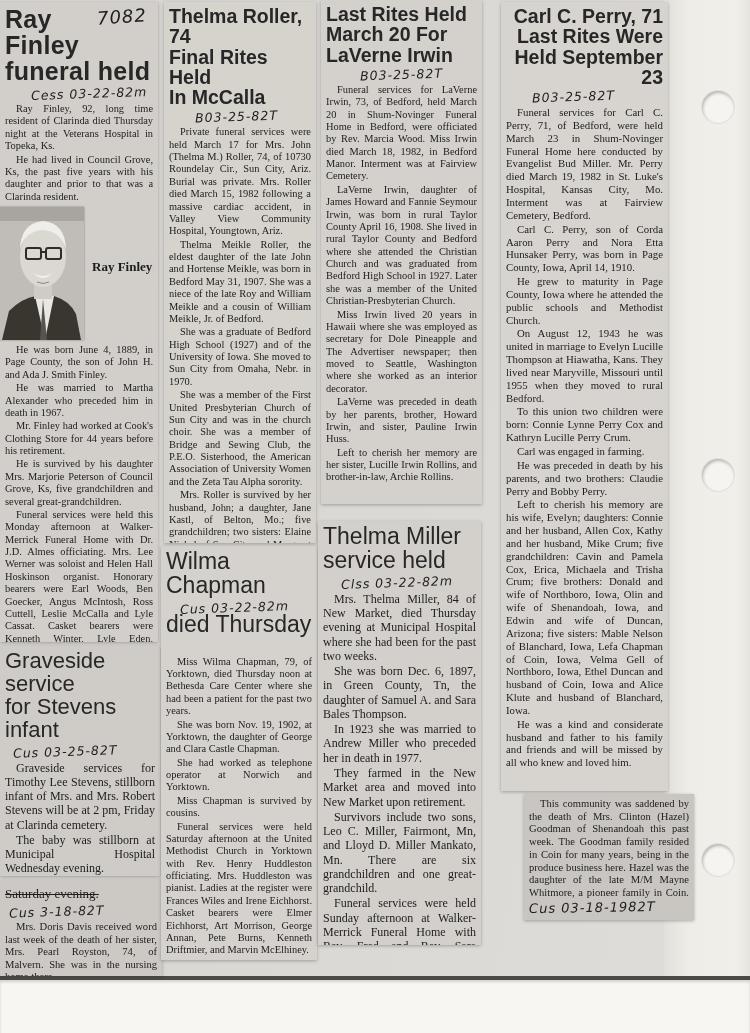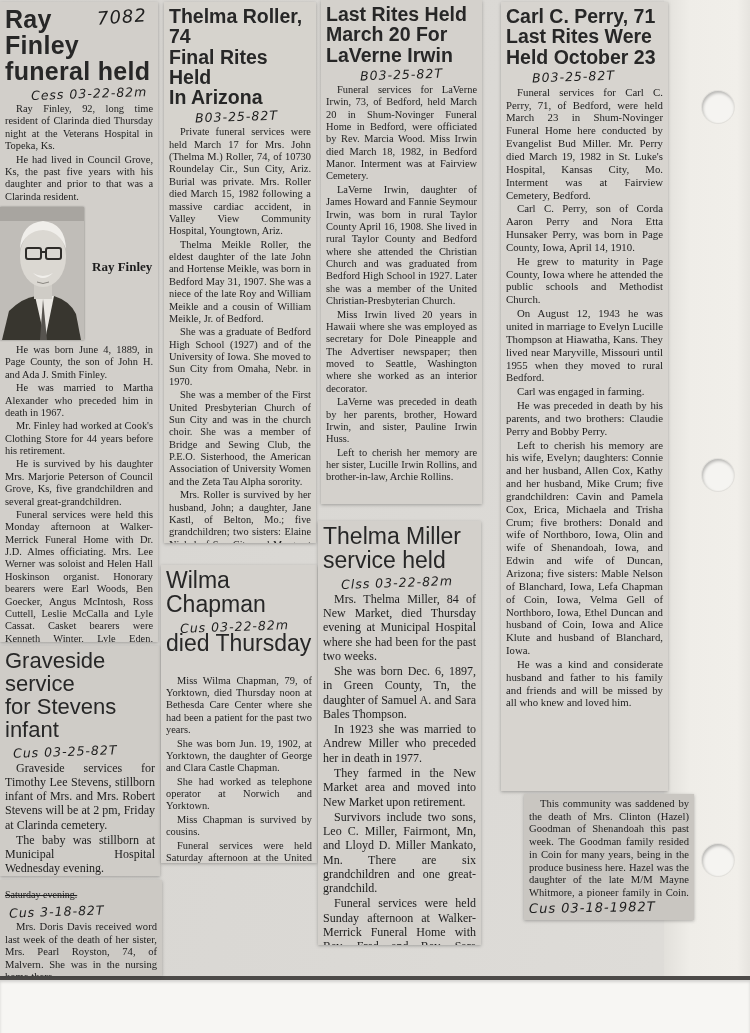--- a/index.html
+++ b/index.html
@@ -22,51 +22,51 @@
   .clip{position:absolute;overflow:hidden;box-sizing:border-box;
     padding:4px 5px;box-shadow:0 1px 3px rgba(50,50,50,.35);color:#1d1d1d;}
   .hl{font-family:"Liberation Sans",sans-serif;margin:0;line-height:1.04;color:#272727;}
   .hl-row{display:flex;justify-content:space-between;align-items:flex-start;}
   .hw{font-family:"DejaVu Sans",sans-serif;font-style:italic;font-size:12.5px;
     color:#1e1e1e;letter-spacing:1px;display:inline-block;transform:rotate(-2deg);white-space:nowrap;}
   .hw-num{font-size:18px;transform:rotate(-4deg);margin-right:6px;}
   .hw-under{margin:-3px 0 2px 26px;}
   .body p{margin:0 0 1px 0;text-indent:11px;text-align:justify;
     font-size:10.4px;line-height:1.19;}
-  .strike{text-decoration:line-through;text-decoration-thickness:1px;font-size:10px;}
+  .strike{text-decoration:line-through;text-decoration-thickness:1px;font-size:13px;}
 
   #clip-finley{left:0;top:2px;width:158px;height:640px;background:#d2cfca;}
   #clip-finley .hl{font-size:25px;font-weight:600;letter-spacing:.3px;}
   .photo-row{display:flex;margin:4px 0 4px -5px;}
   .photo{width:84px;height:133px;flex:0 0 84px;background:#bcb9b4;box-shadow:0 0 2px rgba(0,0,0,.4);}
   .photo svg{display:block;width:100%;height:100%;}
   .photo-cap{font-weight:bold;font-size:13px;margin:52px 0 0 8px;font-family:"Liberation Serif",serif;}
 
   #clip-stevens{left:0;top:646px;width:160px;height:230px;background:#cfccc7;}
   #clip-stevens .hl{font-size:22px;font-weight:500;}
   #clip-stevens .body p{font-size:12px;}
 
   #clip-davis{left:0;top:880px;width:162px;height:96px;background:#ccc9c4;}
   #clip-davis .body p{font-size:10.6px;}
 
   #clip-roller{left:164px;top:2px;width:152px;height:541px;background:#d6d3cd;}
   #clip-roller .hl{font-size:19.5px;font-weight:700;}
 
-  #clip-chapman{left:161px;top:565px;width:156px;height:298px;background:#d5d2cd;}
+  #clip-chapman{left:161px;top:546px;width:156px;height:414px;background:#d5d2cd;}
   #clip-chapman .hl{font-size:23px;font-weight:500;}
 
   #clip-irwin{left:321px;top:0;width:161px;height:504px;background:#d4d1cc;}
   #clip-irwin .hl{font-size:19.5px;font-weight:700;}
 
   #clip-miller{left:318px;top:521px;width:163px;height:424px;background:#d3d0cb;}
   #clip-miller .hl{font-size:23px;font-weight:500;}
   #clip-miller .body p{font-size:12px;}
 
   #clip-perry{left:501px;top:2px;width:167px;height:789px;background:#d7d4cf;}
-  #clip-perry .hl{font-size:19.5px;font-weight:700;}
+  #clip-perry .hl{font-size:19.5px;font-weight:700;text-align:right;}
   #clip-perry .body p{font-size:10.8px;}
 
   #clip-goodman{left:524px;top:794px;width:170px;height:126px;background:#c9c6c1;}
   #clip-goodman .gtext{font-size:10.6px;line-height:1.2;text-align:justify;}
   #clip-goodman .gtext .lead{display:inline;}
   #clip-goodman .hw{transform:rotate(-1deg);font-size:13px;}
   .indent{display:inline-block;width:11px;}
 </style>
 </head>
 <body>
@@ -138,38 +138,38 @@
       <span class="hw" style="margin-left:4px;">Cus 3-18-82T</span>
     </div>
     <div class="body">
         <p>Mrs. Doris Davis received word last week of the death of her sister, Mrs. Pearl Royston, 74, of Malvern. She was in the nursing home there.</p>
       </div>
   </article>
 
   <article class="clip" id="clip-roller">
     <h2 class="hl">Thelma Roller, 74</h2>
     <h2 class="hl">Final Rites Held</h2>
-    <h2 class="hl">In Arizona</h2>
+    <h2 class="hl">In McCalla</h2>
     <div class="hw hw-under">B03-25-82T</div>
     <div class="body">
         <p>Private funeral services were held March 17 for Mrs. John (Thelma M.) Roller, 74, of 10730 Roundelay Cir., Sun City, Ariz. Burial was private. Mrs. Roller died March 15, 1982 following a massive cardiac accident, in Valley View Community Hospital, Youngtown, Ariz.</p>
         <p>Thelma Meikle Roller, the eldest daughter of the late John and Hortense Meikle, was born in Bedford May 31, 1907. She was a niece of the late Roy and William Meikle and a cousin of William Meikle, Jr. of Bedford.</p>
         <p>She was a graduate of Bedford High School (1927) and of the University of Iowa. She moved to Sun City from Omaha, Nebr. in 1970.</p>
         <p>She was a member of the First United Presbyterian Church of Sun City and was in the church choir. She was a member of Bridge and Sewing Club, the P.E.O. Sisterhood, the American Association of University Women and the Zeta Tau Alpha sorority.</p>
         <p>Mrs. Roller is survived by her husband, John; a daughter, Jane Kastl, of Belton, Mo.; five grandchildren; two sisters: Elaine Nickel of Sun City and Margaret Reedy, Grantz Pass, Oregon.</p>
       </div>
   </article>
 
   <article class="clip" id="clip-chapman">
     <h2 class="hl">Wilma Chapman</h2>
     <div class="hw" style="margin:-2px 0 -2px 14px;">Cus 03-22-82m</div>
     <h2 class="hl" style="margin-top:-3px;">died Thursday</h2>
     <div class="body" style="margin-top:19px;">
         <p>Miss Wilma Chapman, 79, of Yorktown, died Thursday noon at Bethesda Care Center where she had been a patient for the past two years.</p>
-        <p>She was born Jun. 19, 1902, at Yorktown, the daughter of George and Clara Castle Chapman.</p>
+        <p>She was born Nov. 19, 1902, at Yorktown, the daughter of George and Clara Castle Chapman.</p>
         <p>She had worked as telephone operator at Norwich and Yorktown.</p>
         <p>Miss Chapman is survived by cousins.</p>
         <p>Funeral services were held Saturday afternoon at the United Methodist Church in Yorktown with Rev. Henry Huddleston officiating. Mrs. Huddleston was pianist. Ladies at the register were Frances Wiles and Irene Eichhorst. Casket bearers were Elmer Eichhorst, Art Morrison, George Annan, Pete Burns, Kenneth Driftmier, and Marvin McElhiney.</p>
         <p>Burial was in Polsley cemetery near Yorktown with Walker-Merrick Funeral Home in charge of arrangements.</p>
       </div>
   </article>
 
   <article class="clip" id="clip-irwin">
     <h2 class="hl">Last Rites Held</h2>
     <h2 class="hl">March 20 For</h2>
@@ -194,27 +194,28 @@
         <p>In 1923 she was married to Andrew Miller who preceded her in death in 1977.</p>
         <p>They farmed in the New Market area and moved into New Market upon retirement.</p>
         <p>Survivors include two sons, Leo C. Miller, Fairmont, Mn, and Lloyd D. Miller Mankato, Mn. There are six grandchildren and one great-grandchild.</p>
         <p>Funeral services were held Sunday afternoon at Walker-Merrick Funeral Home with Rev. Fred and Rev. Sara Malone officiating. Joan Archer was soloist and Mary Anderson organist. Casket bearers were George Slaight, Scott Hardee, Tom Hayes, Roger VanNess, John Miller, and Dean Bailey.</p>
       </div>
   </article>
 
   <article class="clip" id="clip-perry">
     <h2 class="hl">Carl C. Perry, 71</h2>
     <h2 class="hl">Last Rites Were</h2>
-    <h2 class="hl">Held October 23</h2>
+    <h2 class="hl">Held September 23</h2>
     <div class="hw hw-under">B03-25-82T</div>
     <div class="body">
         <p>Funeral services for Carl C. Perry, 71, of Bedford, were held March 23 in Shum-Novinger Funeral Home here conducted by Evangelist Bud Miller. Mr. Perry died March 19, 1982 in St. Luke's Hospital, Kansas City, Mo. Interment was at Fairview Cemetery, Bedford.</p>
         <p>Carl C. Perry, son of Corda Aaron Perry and Nora Etta Hunsaker Perry, was born in Page County, Iowa, April 14, 1910.</p>
         <p>He grew to maturity in Page County, Iowa where he attended the public schools and Methodist Church.</p>
         <p>On August 12, 1943 he was united in marriage to Evelyn Lucille Thompson at Hiawatha, Kans. They lived near Maryville, Missouri until 1955 when they moved to rural Bedford.</p>
+        <p>To this union two children were born: Connie Lynne Perry Cox and Kathryn Lucille Perry Crum.</p>
         <p>Carl was engaged in farming.</p>
         <p>He was preceded in death by his parents, and two brothers: Claudie Perry and Bobby Perry.</p>
         <p>Left to cherish his memory are his wife, Evelyn; daughters: Connie and her husband, Allen Cox, Kathy and her husband, Mike Crum; five grandchildren: Cavin and Pamela Cox, Erica, Michaela and Trisha Crum; five brothers: Donald and wife of Northboro, Iowa, Olin and wife of Shenandoah, Iowa, and Edwin and wife of Duncan, Arizona; five sisters: Mable Nelson of Blanchard, Iowa, Lefa Chapman of Coin, Iowa, Velma Gell of Northboro, Iowa, Ethel Duncan and husband of Coin, Iowa and Alice Klute and husband of Blanchard, Iowa.</p>
         <p>He was a kind and considerate husband and father to his family and friends and will be missed by all who knew and loved him.</p>
       </div>
   </article>
 
   <article class="clip" id="clip-goodman">
     <div class="gtext">
       <span class="indent"></span><span class="lead">This community was saddened by the death of Mrs. Clinton (Hazel) Goodman of Shenandoah this past week. The Goodman family resided in Coin for many years, being in the produce business here. Hazel was the daughter of the late M/M Mayne Whitmore, a pioneer family in Coin.</span>

